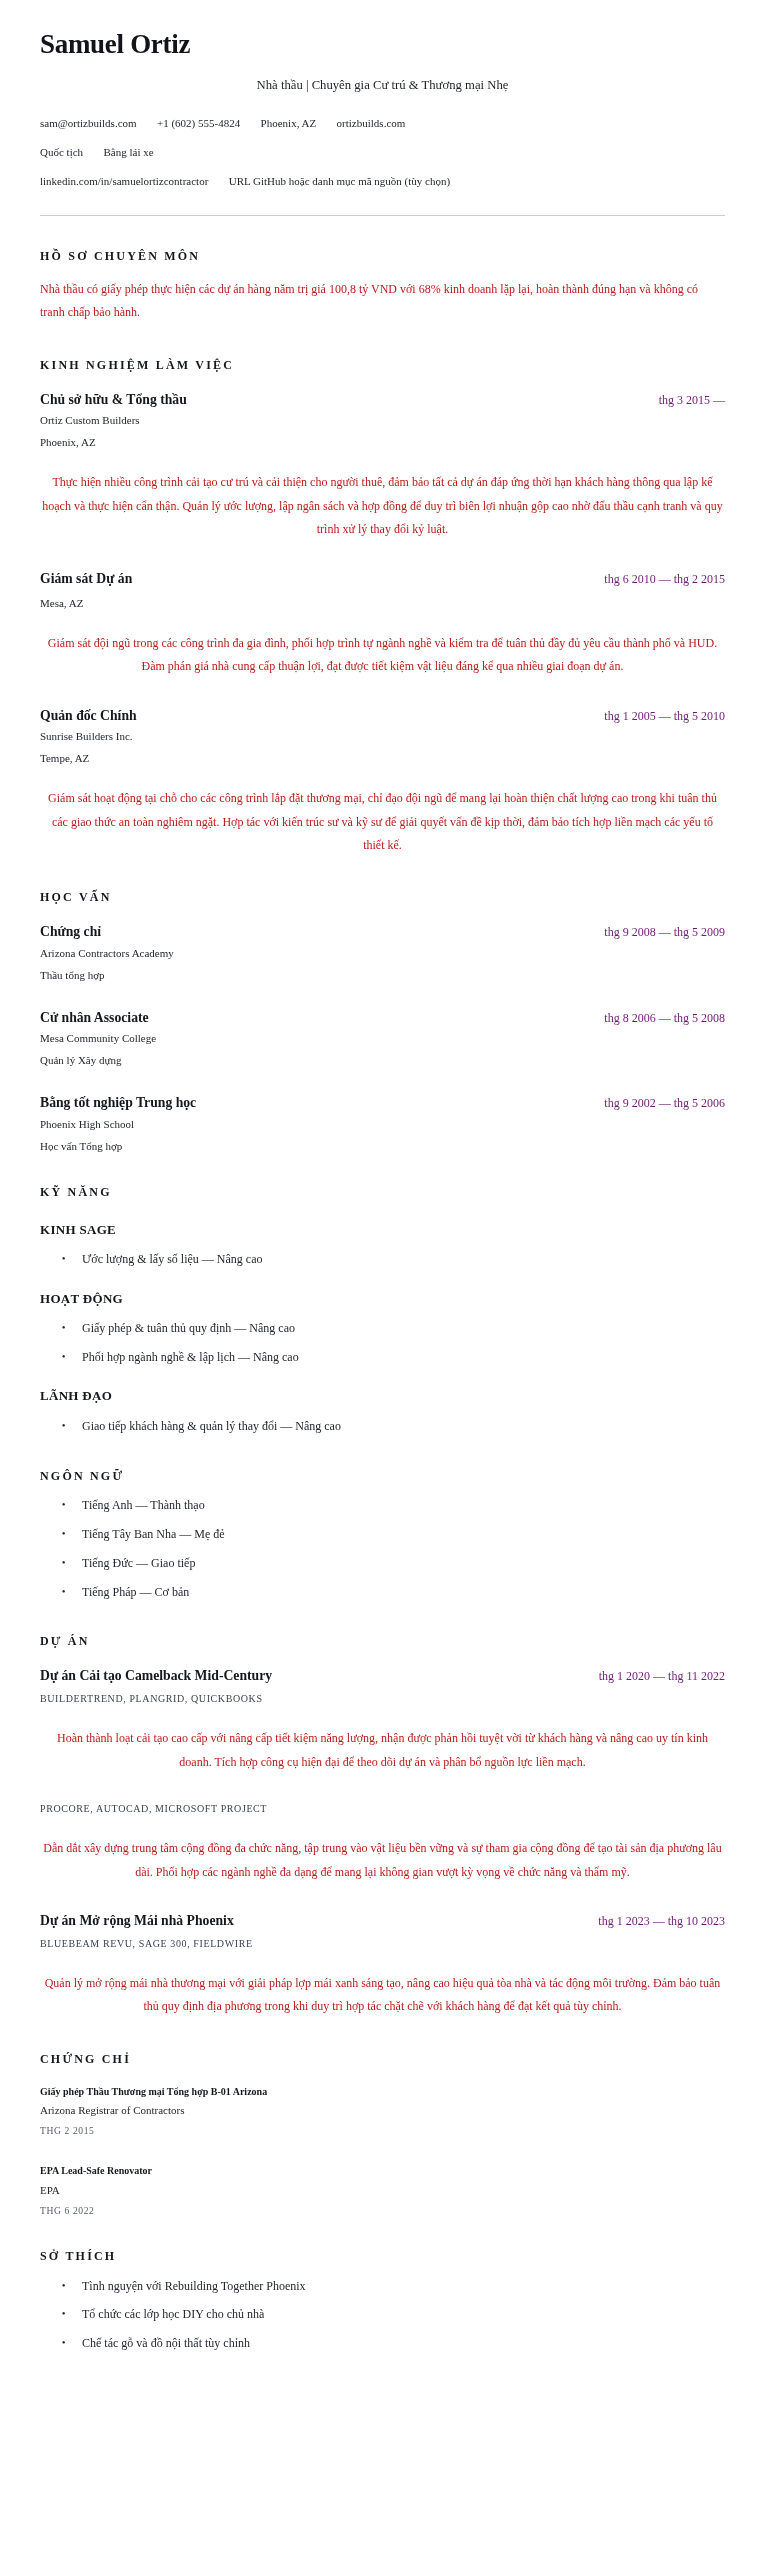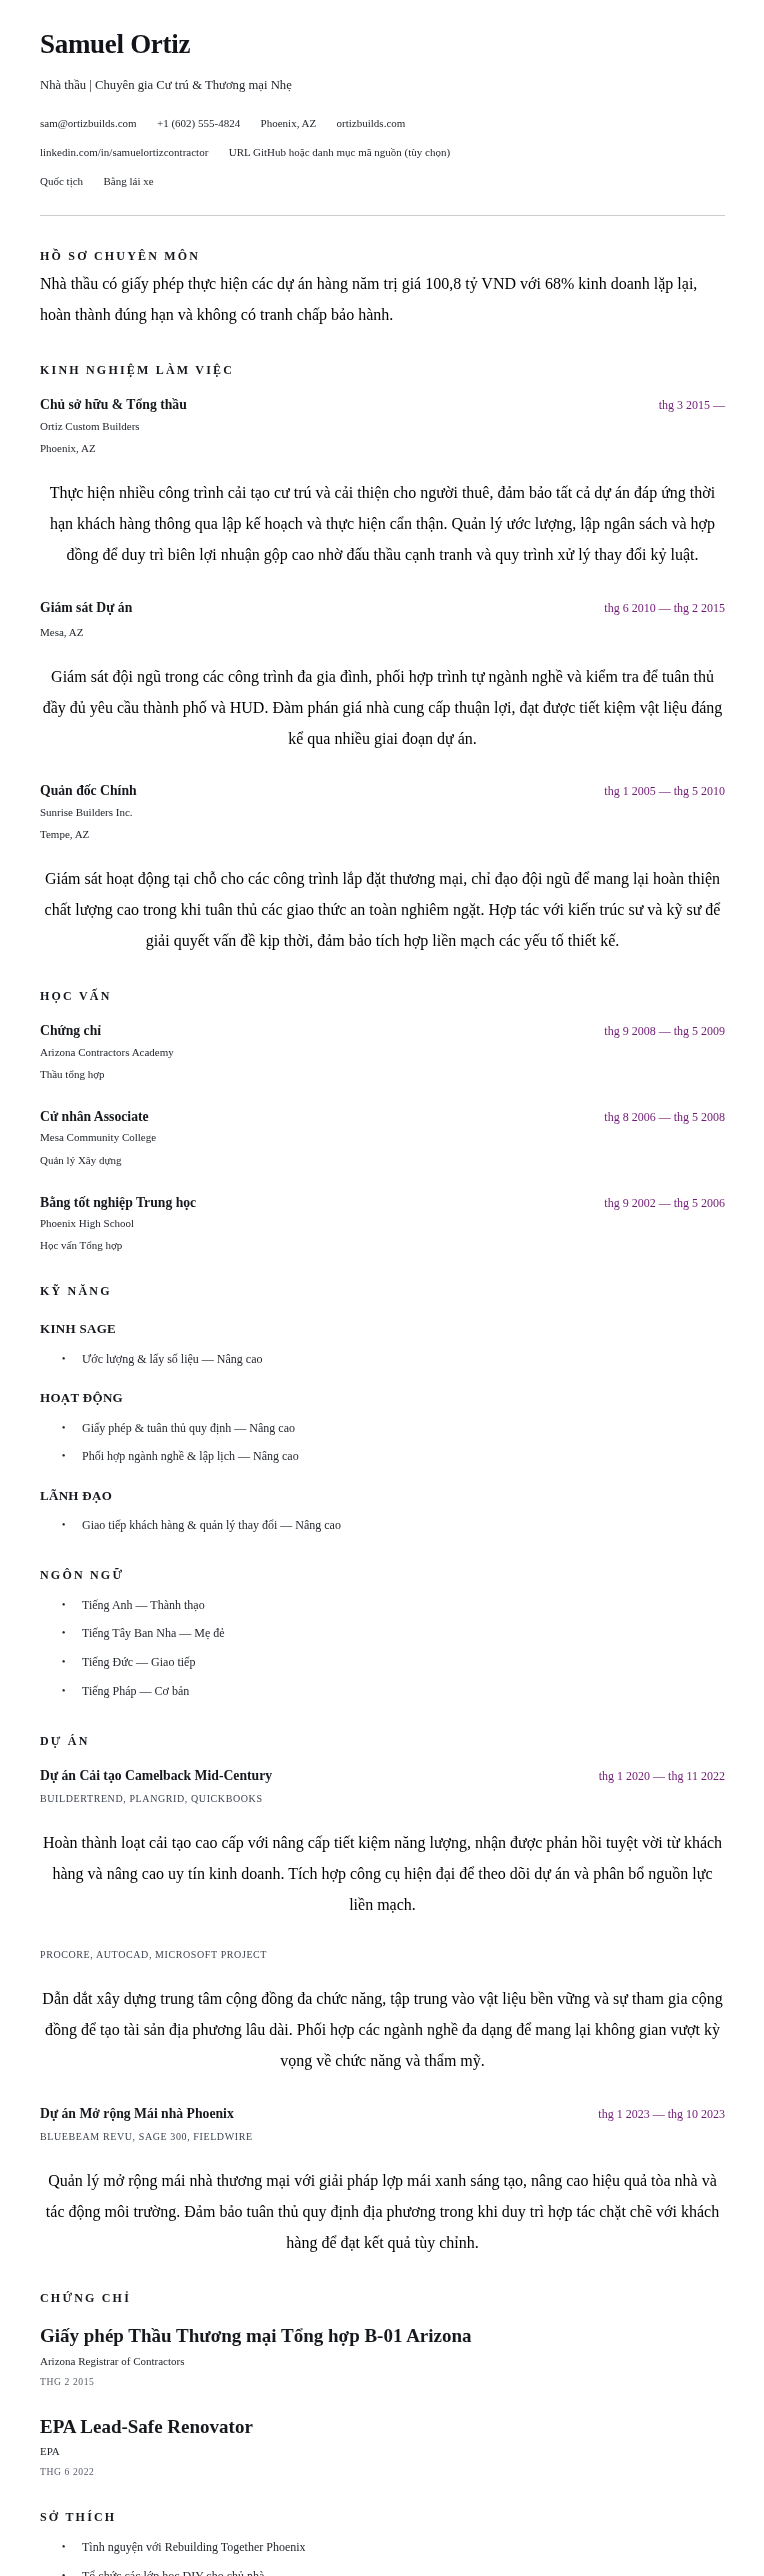--- a/index.html
+++ b/index.html
@@ -13,38 +13,38 @@
     background: #ffffff;
   }
   h1.name {
     font-size: 27px;
     line-height: 1.15;
     margin: 0;
     font-weight: 700;
     color: #121419;
     letter-spacing: -0.3px;
   }
-  .tagline { font-size: 12.7px; margin-top: 18px; color: #1d2127; }
+  .tagline { font-size: 12.7px; margin-top: 18px; color: #1d2127; text-align: center; }
   .contact-row {
     display: flex; flex-wrap: wrap;
     column-gap: 20.4px; row-gap: 5.1px;
     font-size: 11px; margin-top: 17px; color: #23272e;
   }
   .contact-row.first { margin-top: 24px; }
   hr.divider { border: none; border-top: 1.3px solid #cccccf; margin: 28px 0 0; }
 
   section h2 {
     font-size: 12px; font-weight: 700;
     letter-spacing: 2.2px;
     margin: 33px 0 0;
     color: #15181d;
   }
   .body-text {
-    font-size: 16px; line-height: 1.95;
-    margin: 4px 0 0; color: #000000;
+    font-size: 12px; line-height: 1.95;
+    margin: 14px 0 0; color: #b91c1c;
   }
 
   .entry { margin-top: 29px; }
   section h2 + .entry { margin-top: 19px; }
   .entry-head { display: flex; justify-content: space-between; align-items: baseline; }
   .entry-head h3 { font-size: 13.7px; font-weight: 700; margin: 0; color: #15181d; }
   .dates { font-size: 12px; color: #701a75; white-space: nowrap; margin-left: 15.3px; }
   .company, .school { font-size: 11px; margin-top: 6.4px; color: #23272e; }
   .location, .field { font-size: 11px; margin-top: 10.2px; color: #23272e; }
   .entry .desc { margin-top: 23px; text-align: center; }
@@ -61,45 +61,45 @@
   ul.bullets li::before {
     content: "\2022";
     position: absolute; left: 21.7px; top: 0;
     font-size: 10.8px; color: #23272e;
   }
 
   .tools {
     font-size: 10px; letter-spacing: 0.6px;
     color: #3c4350; margin-top: 9px;
   }
-  .cert-name { font-size: 19px; font-weight: 700; margin: 0; color: #15181d; }
+  .cert-name { font-size: 10px; font-weight: 700; margin: 0; color: #15181d; }
   .issuer { font-size: 11px; margin-top: 7.6px; }
   .cert-date { font-size: 9.6px; letter-spacing: 0.6px; color: #5a606b; margin-top: 9px; }
 </style>
 </head>
 <body>
 
 <div class="page">
 
   <header>
     <h1 class="name">Samuel Ortiz</h1>
     <div class="tagline">Nhà thầu | Chuyên gia Cư trú &amp; Thương mại Nhẹ</div>
     <div class="contact-row first">
       <span>sam@ortizbuilds.com</span>
       <span>+1 (602) 555-4824</span>
       <span>Phoenix, AZ</span>
       <span>ortizbuilds.com</span>
     </div>
     <div class="contact-row">
+      <span>Quốc tịch</span>
+      <span>Bằng lái xe</span>
+    </div>
+    <div class="contact-row">
       <span>linkedin.com/in/samuelortizcontractor</span>
       <span>URL GitHub hoặc danh mục mã nguồn (tùy chọn)</span>
-    </div>
-    <div class="contact-row">
-      <span>Quốc tịch</span>
-      <span>Bằng lái xe</span>
     </div>
   </header>
 
   <hr class="divider">
 
   <section>
     <h2>HỒ SƠ CHUYÊN MÔN</h2>
     <p class="body-text">Nhà thầu có giấy phép thực hiện các dự án hàng năm trị giá 100,8 tỷ VND với 68% kinh doanh lặp lại, hoàn thành đúng hạn và không có tranh chấp bảo hành.</p>
   </section>
 

